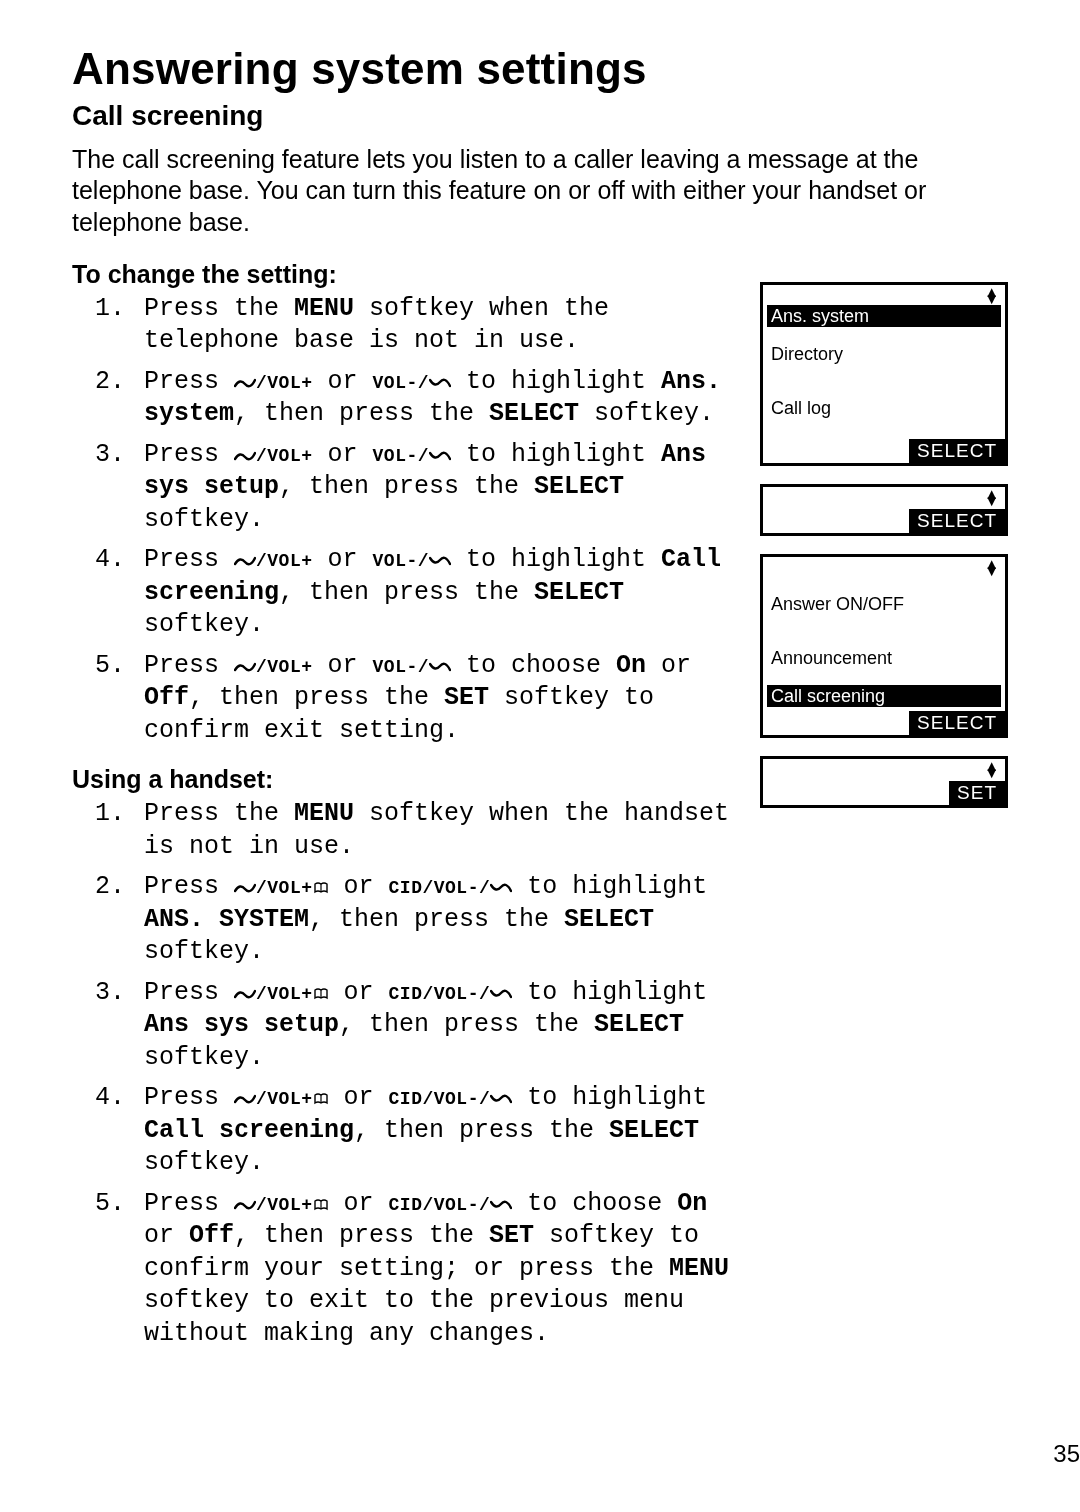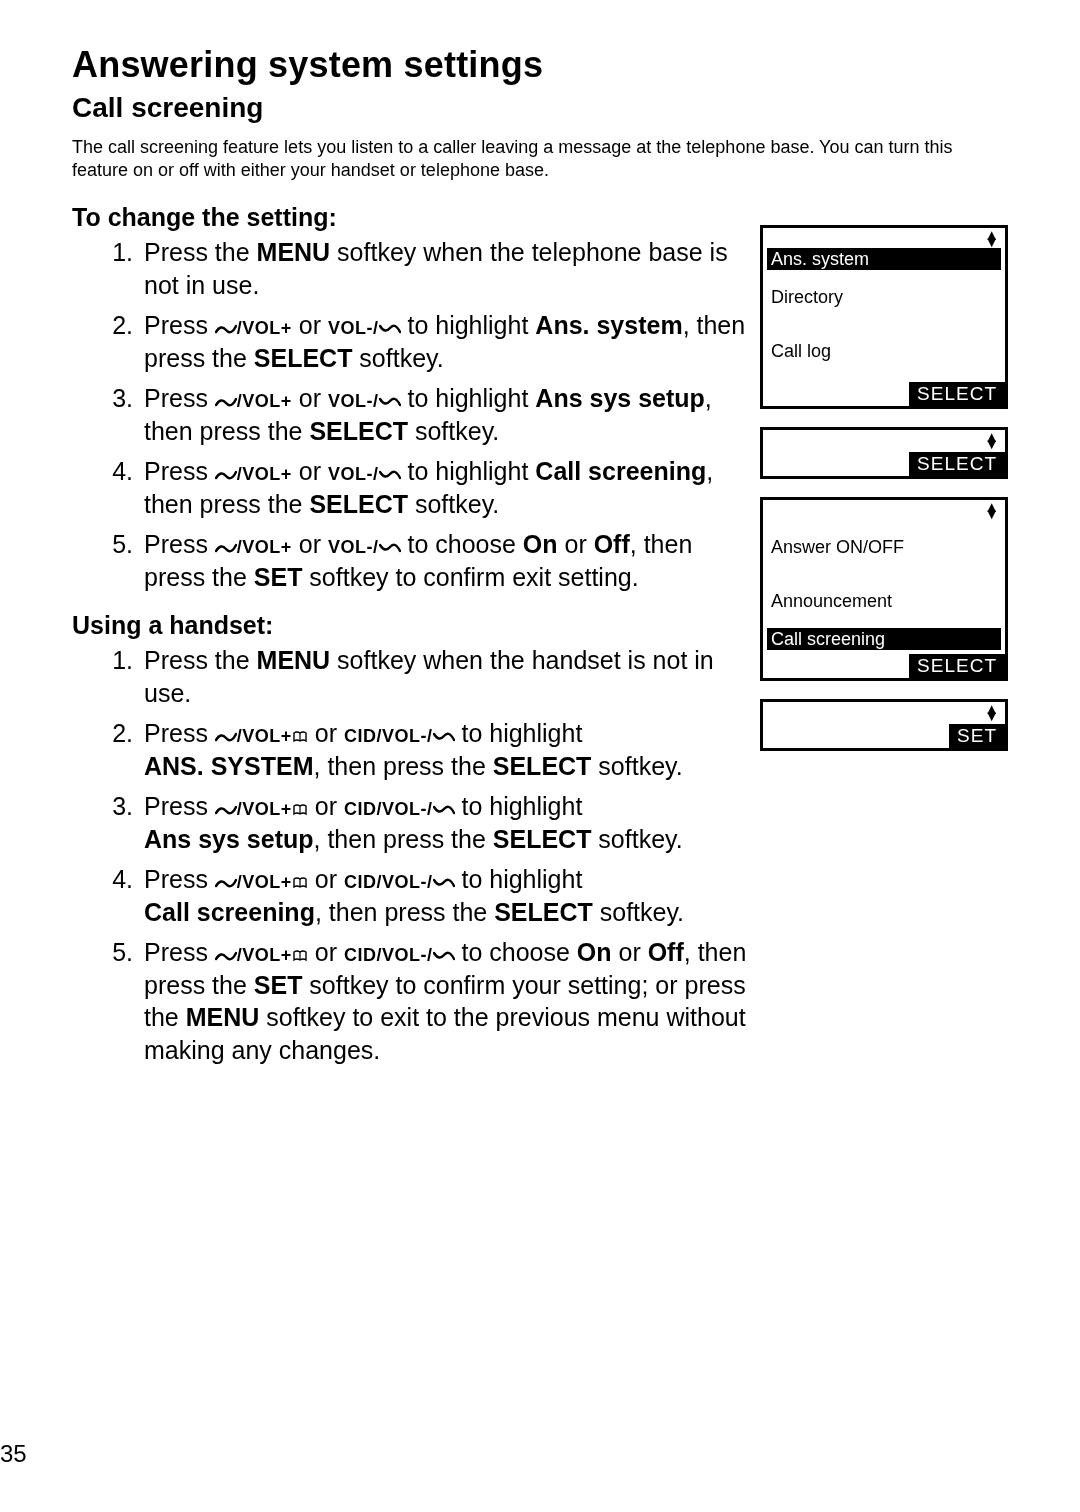--- a/index.html
+++ b/index.html
@@ -9,32 +9,32 @@
     height: 1512px;
     background: #fff;
     font-family: Arial, Helvetica, sans-serif;
     color: #000;
     position: relative;
   }
   .page {
     padding: 44px 68px 0 72px;
   }
   h1 {
-    font-size: 36px;
+    font-size: 44px;
     font-weight: bold;
     margin: 0 0 6px 0;
     letter-spacing: 0.2px;
   }
   h2 {
     font-size: 28px;
     font-weight: bold;
     margin: 0 0 2px 0;
   }
   p.intro {
-    font-size: 18px;
+    font-size: 25px;
     line-height: 1.25;
     margin: 12px 0 22px 0;
     max-width: 940px;
   }
   .columns {
     display: flex;
     gap: 8px;
     align-items: flex-start;
   }
   .left {
@@ -48,20 +48,21 @@
   .label {
     font-size: 25px;
     font-weight: bold;
     margin: 0 0 4px 0;
   }
   ol {
     font-size: 25px;
     line-height: 1.30;
     margin: 2px 0 18px 0;
     padding-left: 68px;
+    font-family: Liberation Mono, monospace;
   }
   ol li {
     margin: 0 0 8px 0;
     padding-left: 4px;
   }
   ol li:last-child { margin-bottom: 0; }
   .sc { font-variant: all-small-caps; font-weight: bold; letter-spacing: 0.5px; }
   b { font-weight: bold; }
   .wave {
     display: inline-block;
@@ -144,21 +145,21 @@
     background:#000; color:#fff;
     padding: 0 4px;
     margin: 0 -2px;
     display:flex; gap: 4px;
   }
   .opt.hl .marker { width:12px; text-align:center; }
   .pagenum {
     position: absolute;
     bottom: 44px;
     left: 0; right: 0;
-    text-align: left;
+    text-align: right;
     font-size: 24px;
   }
 </style>
 </head>
 <body>
 
 <div class="page">
   <h1>Answering system settings</h1>
   <h2>Call screening</h2>
   <p class="intro">The call screening feature lets you listen to a caller leaving a message at the telephone base. You can turn this feature on or off with either your handset or telephone base.</p>

